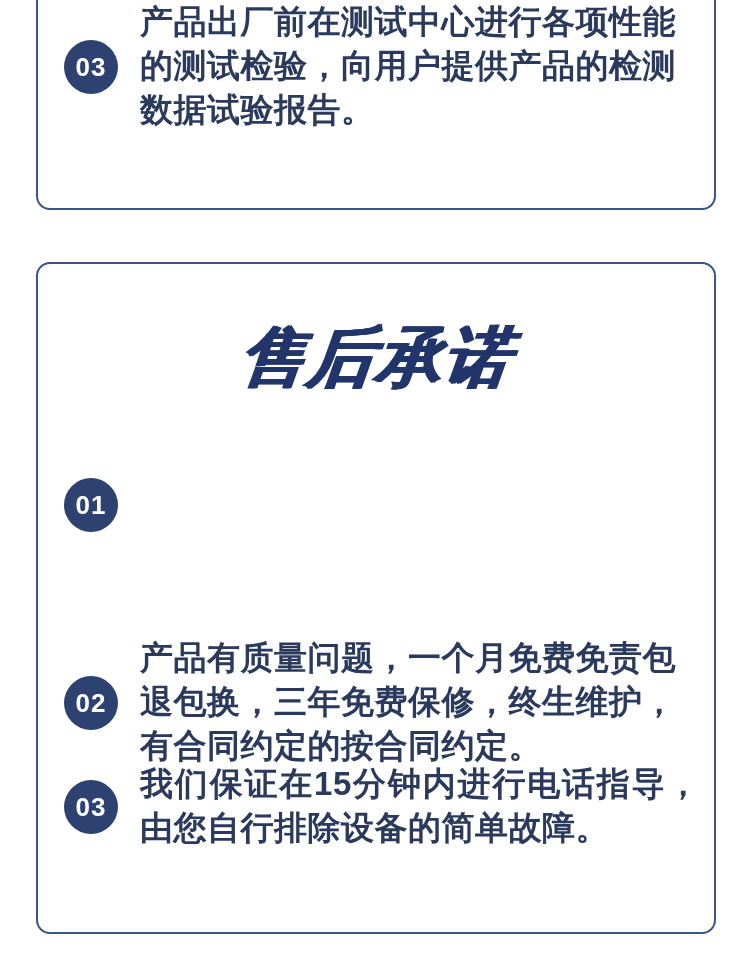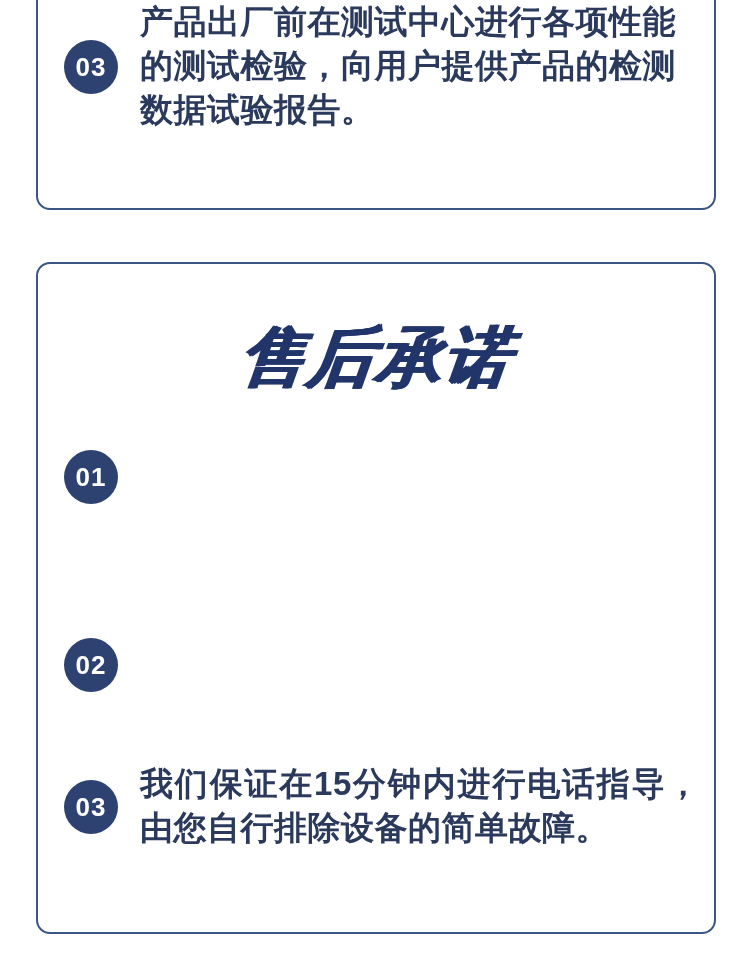--- a/index.html
+++ b/index.html
@@ -92,21 +92,21 @@
     letter-spacing: 0.5px;
     max-width: 560px;
   }
   .text.justify {
     text-align: justify;
     text-align-last: left;
   }
 
   
   .item-top-03 { left: 64px; top: 0px; }
-  .item-01 { left: 64px; top: 448px; }
+  .item-01 { left: 64px; top: 476px; }
   .item-02 { left: 64px; top: 600px; margin-top: 36px; }
   .item-03 { left: 64px; top: 762px; }
 </style>
 </head>
 <body>
 
 <div class="page">
 
   <div class="card card-top"></div>
 
@@ -122,20 +122,21 @@
     </div>
 
   </div>
 
   <div class="item item-01">
     <div class="badge">01</div>
   </div>
 
   <div class="item item-02">
     <div class="badge">02</div>
+    <div class="text">产品有质量问题，一个月免费免责包退包换，三年免费保修，终生维护，有合同约定的按合同约定。</div>
   </div>
 
   <div class="item item-03">
     <div class="badge">03</div>
     <div class="text justify">我们保证在15分钟内进行电话指导，由您自行排除设备的简单故障。</div>
   </div>
 
 </div>
 
 </body></html>

